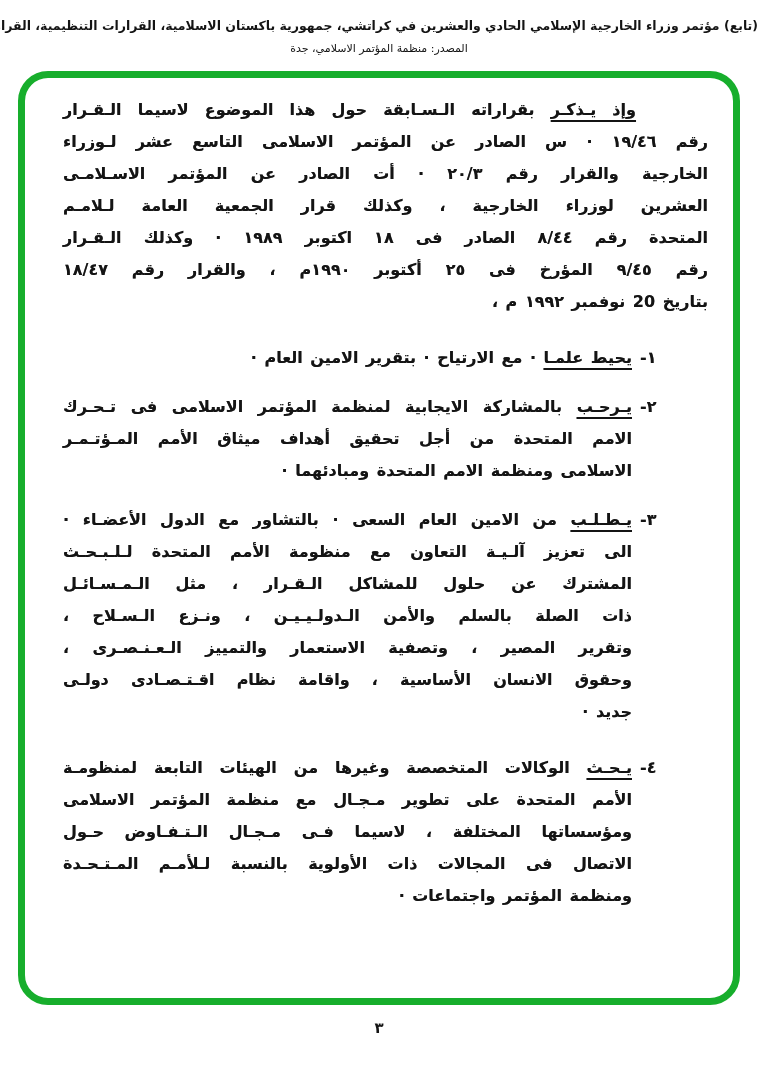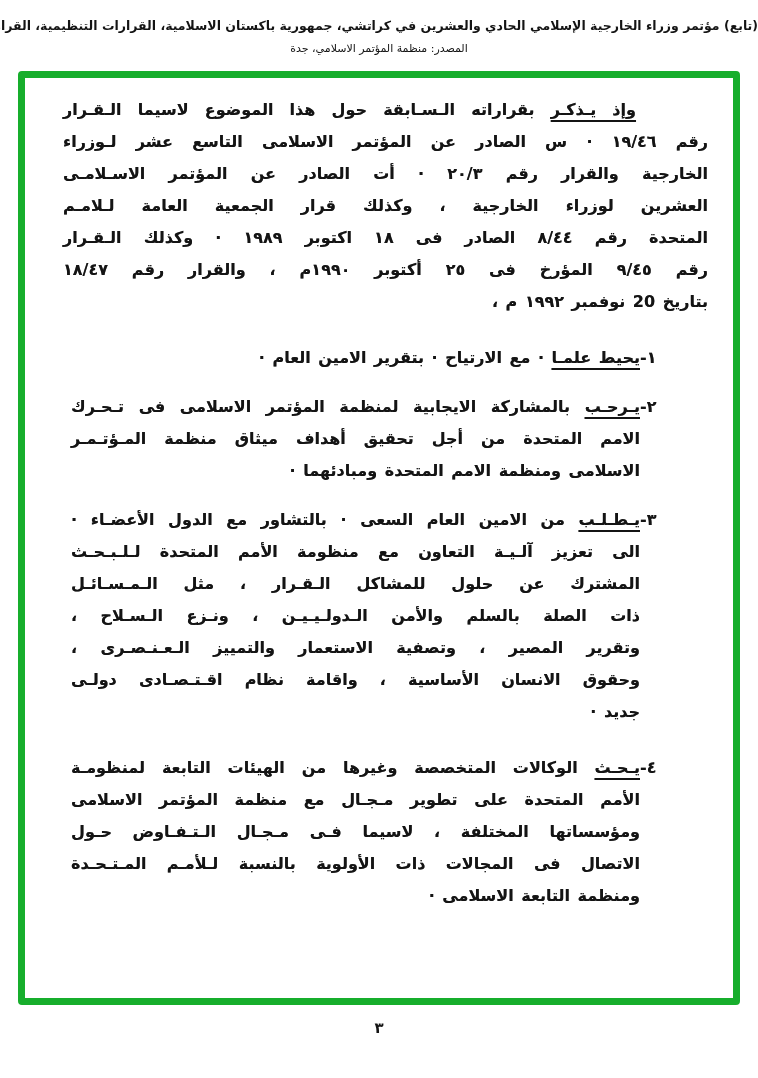--- a/index.html
+++ b/index.html
@@ -25,21 +25,21 @@
     direction: rtl;
     font-size: 11px;
     font-weight: normal;
     margin-top: 9px;
   }
 
   
   .frame {
     margin: 16px 18px 0 18px;
     border: 7px solid #17AE2C;
-    border-radius: 4px;
+    border-radius: 30px;
     box-sizing: border-box;
     width: 722px;
     height: 934px;
     padding: 16px 25px 40px 38px;
     overflow: hidden;
   }
 
   .content {
     direction: rtl;
     font-size: 16px;
@@ -72,20 +72,21 @@
   .item.gap-lg { margin-top: 24px; }
   .marker {
     flex: none;
     width: 26px;
     direction: ltr;
     text-align: left;
   }
   .item-text {
     flex: none;
     width: 569px;
+    margin-right: 8px;
   }
 
   
   .page-number {
     direction: rtl;
     text-align: center;
     font-size: 15px;
     font-weight: bold;
     margin-top: 14px;
   }
@@ -126,21 +127,21 @@
         </div>
       </div>
 
       <div class="item">
         <span class="marker">-٢</span>
         <div class="item-text">
           <div class="line">
             <span class="lead">يـرحـب</span>
             <span>بالمشاركة الايجابية لمنظمة المؤتمر الاسلامى فى تـحـرك</span>
           </div>
-          <div class="line">الامم المتحدة من أجل تحقيق أهداف ميثاق منظمة المـؤتـمـر</div>
+          <div class="line">الامم المتحدة من أجل تحقيق أهداف ميثاق الأمم المـؤتـمـر</div>
           <div class="line short">الاسلامى ومنظمة الامم المتحدة ومبادئهما ·</div>
         </div>
       </div>
 
       <div class="item">
         <span class="marker">-٣</span>
         <div class="item-text">
           <div class="line">
             <span class="lead">يـطـلـب</span>
             <span>من الامين العام السعى · بالتشاور مع الدول الأعضـاء ·</span>
@@ -157,21 +158,21 @@
       <div class="item gap-lg">
         <span class="marker">-٤</span>
         <div class="item-text">
           <div class="line">
             <span class="lead">يـحـث</span>
             <span>الوكالات المتخصصة وغيرها من الهيئات التابعة لمنظومـة</span>
           </div>
           <div class="line">الأمم المتحدة على تطوير مـجـال مع منظمة المؤتمر الاسلامى</div>
           <div class="line">ومؤسساتها المختلفة ، لاسيما فـى مـجـال الـتـفـاوض حـول</div>
           <div class="line">الاتصال فى المجالات ذات الأولوية بالنسبة لـلأمـم المـتـحـدة</div>
-          <div class="line short">ومنظمة التابعة الاسلامى ·</div>
+          <div class="line short">ومنظمة المؤتمر واجتماعات ·</div>
         </div>
       </div>
 
     </div>
   </div>
 
   <div class="page-number">٣</div>
 
 </div>
 

